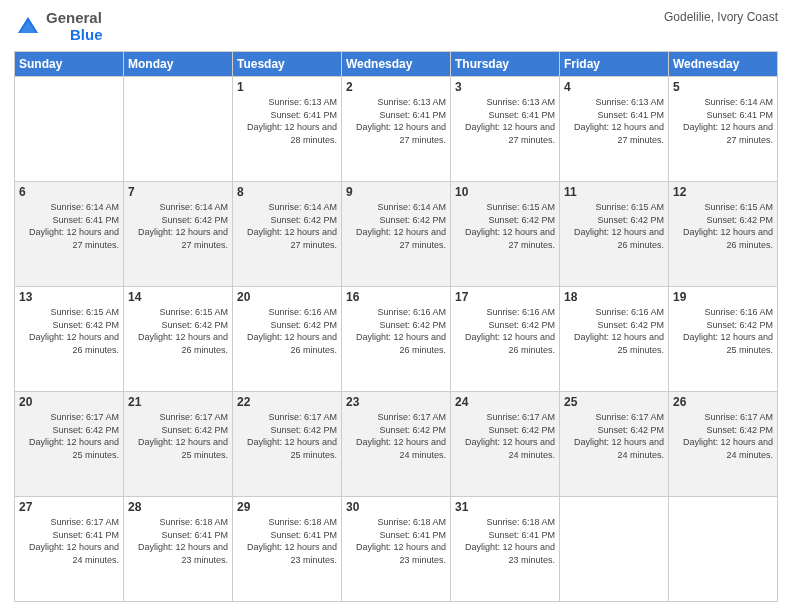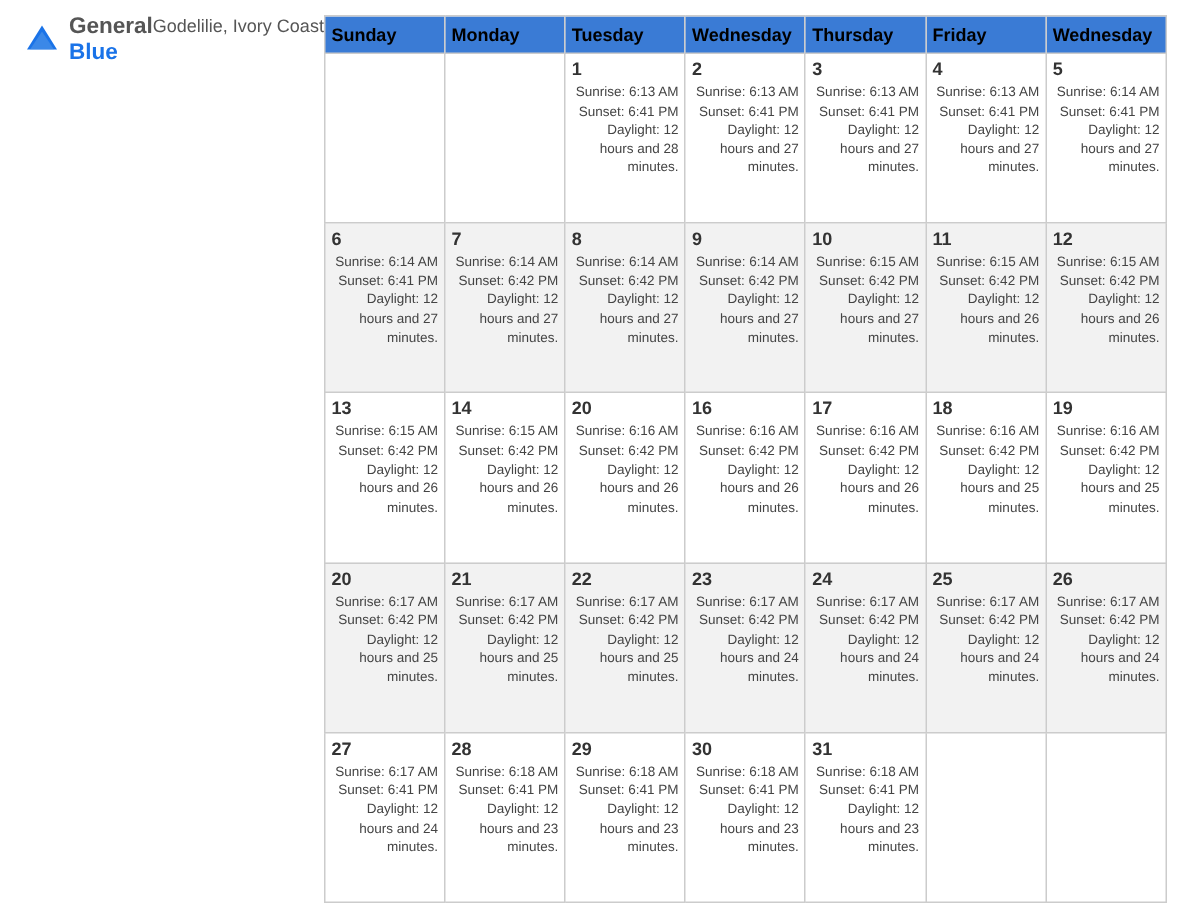--- a/index.html
+++ b/index.html
@@ -8,21 +8,21 @@
       height: 612px;
       font-family: Arial, sans-serif;
       background: #fff;
       overflow: hidden;
     }
     .page {
       width: 792px;
       height: 612px;
       padding: 10px 14px;
       display: flex;
-      flex-direction: row;
+      flex-direction: column;
     }
     .header {
       display: flex;
       justify-content: space-between;
       align-items: flex-start;
       margin-bottom: 8px;
     }
     .logo {
       display: flex;
       align-items: center;
@@ -46,21 +46,21 @@
     }
     .calendar {
       flex: 1;
       border: 1px solid #ccc;
       border-collapse: collapse;
       width: 100%;
       table-layout: fixed;
     }
     .calendar th {
       background-color: #3a7bd5;
-      color: #000000;
+      color: #ffffff;
       font-size: 12px;
       font-weight: bold;
       padding: 5px 4px;
       text-align: left;
       border: 1px solid #ccc;
     }
     .calendar td {
       vertical-align: top;
       border: 1px solid #ccc;
       padding: 3px 4px;
@@ -93,21 +93,21 @@
 
 <div class="page">
   <div class="header">
     <div class="logo">
       <svg class="logo-icon" viewBox="0 0 28 28">
         <polygon points="14,4 24,20 4,20" fill="#1a73e8"></polygon>
         <polygon points="14,8 22,20 6,20" fill="#5b9ee8" opacity="0.5"></polygon>
       </svg>
       <div>
         <div style="color:#555;font-size:15px;font-weight:bold;line-height:1.1;">General</div>
-        <div style="color:#1a73e8;font-size:15px;font-weight:bold;line-height:1.1;">Blue</div>
+        <div style="color:#1a73e8;font-size:15px;font-weight:bold;line-height:1.1;margin-left:24px;">Blue</div>
       </div>
     </div>
     <div class="title-area">
       <div class="location">Godelilie, Ivory Coast</div>
     </div>
   </div>
 
   <table class="calendar">
     <thead>
       <tr>

